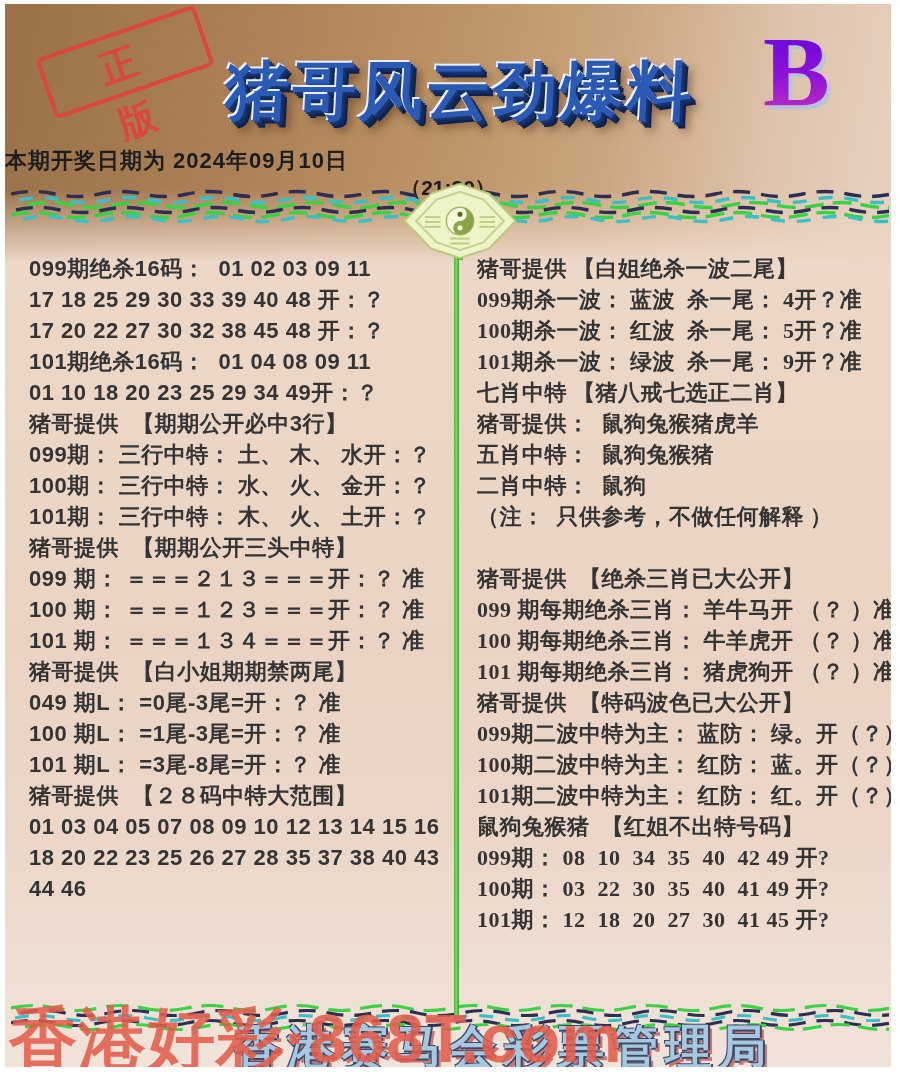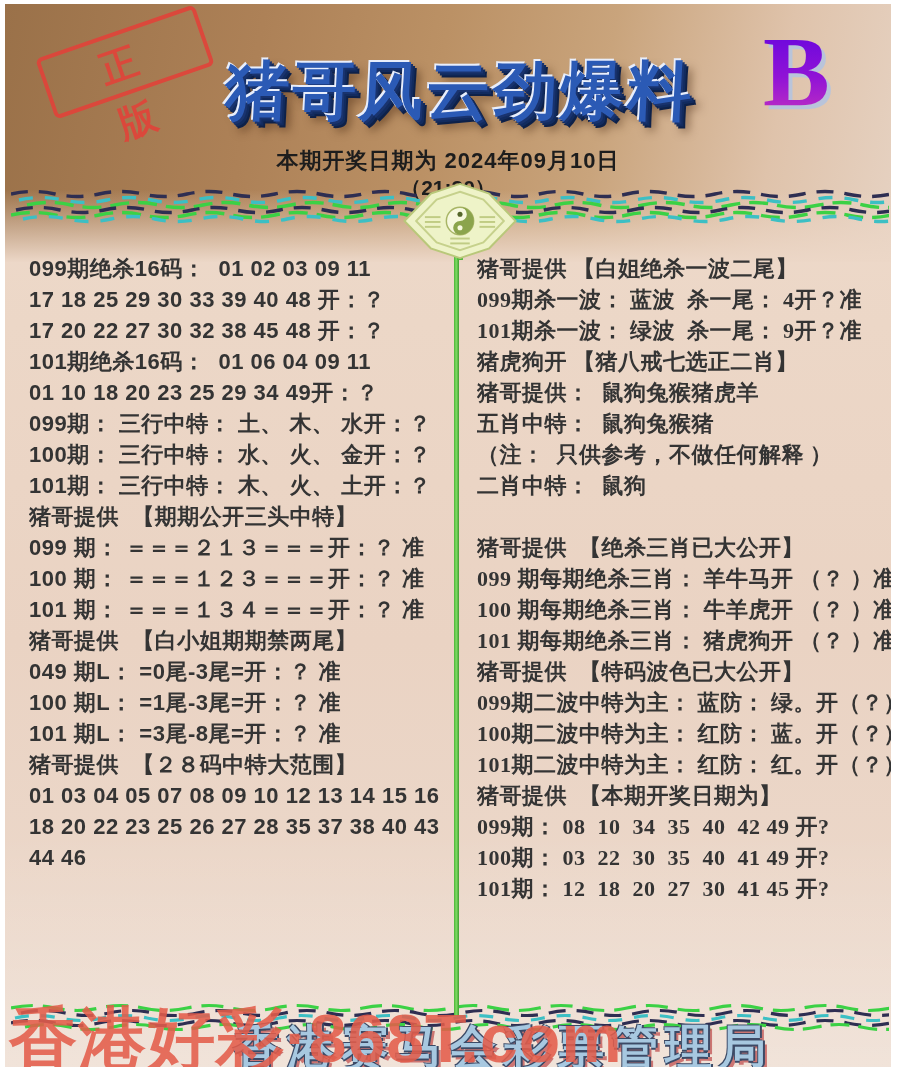--- a/index.html
+++ b/index.html
@@ -49,21 +49,21 @@
     position:absolute; top:18px; left:758px;
     font-family:"Liberation Serif","DejaVu Serif",serif;
     font-size:100px; font-weight:bold; line-height:1;
     background:linear-gradient(180deg,#6e08dd 15%, #9013d6 55%, #bb2cc4 90%);
     -webkit-background-clip:text; background-clip:text; color:transparent;
     text-shadow:none; filter:drop-shadow(4px 4px 0 #b9c4da);
   }
 
   .date-line{
     position:absolute; top:142px; left:0; width:100%;
-    text-align:center; font-size:22px; font-weight:bold; color:#1d1d1d; letter-spacing:1px;
+    font-size:22px; font-weight:bold; color:#1d1d1d; letter-spacing:1px;
   }
   .time-line{
     position:absolute; top:170px; left:0; width:100%;
     text-align:center; font-size:21px; font-weight:bold; color:#1d1d1d;
   }
 
   .divider-svg{position:absolute; left:6px; width:878px; height:40px;}
   .divider-top{top:182px;}
   .divider-bottom{top:996px;}
 
@@ -142,58 +142,60 @@
     <circle cx="60" cy="33" r="2.6" fill="#55662a"></circle>
     <circle cx="60" cy="47" r="2.6" fill="#f6f8de"></circle>
   </svg>
 
   <div class="vline"></div>
 
   <div class="col col-left">
     <div class="ln">099期绝杀16码：  01 02 03 09 11</div>
     <div class="ln">17 18 25 29 30 33 39 40 48 开：？</div>
     <div class="ln">17 20 22 27 30 32 38 45 48 开：？</div>
-    <div class="ln">101期绝杀16码：  01 06 04 09 11</div>
+    <div class="ln">101期绝杀16码：  01 04 08 09 11</div>
     <div class="ln">01 10 18 20 23 25 29 34 49开：？</div>
+    <div class="ln">猪哥提供  【期期公开必中3行】</div>
     <div class="ln">099期： 三行中特： 土、 木、 水开：？</div>
     <div class="ln">100期： 三行中特： 水、 火、 金开：？</div>
     <div class="ln">101期： 三行中特： 木、 火、 土开：？</div>
     <div class="ln">猪哥提供  【期期公开三头中特】</div>
     <div class="ln">099 期： ＝＝＝２１３＝＝＝开：？ 准</div>
     <div class="ln">100 期： ＝＝＝１２３＝＝＝开：？ 准</div>
     <div class="ln">101 期： ＝＝＝１３４＝＝＝开：？ 准</div>
     <div class="ln">猪哥提供  【白小姐期期禁两尾】</div>
     <div class="ln">049 期L： =0尾-3尾=开：？ 准</div>
     <div class="ln">100 期L： =1尾-3尾=开：？ 准</div>
     <div class="ln">101 期L： =3尾-8尾=开：？ 准</div>
     <div class="ln">猪哥提供  【２８码中特大范围】</div>
     <div class="ln">01 03 04 05 07 08 09 10 12 13 14 15 16</div>
     <div class="ln">18 20 22 23 25 26 27 28 35 37 38 40 43</div>
     <div class="ln">44 46</div>
   </div>
 
   <div class="col col-right">
     <div class="ln">猪哥提供 【白姐绝杀一波二尾】</div>
     <div class="ln">099期杀一波： 蓝波  杀一尾： 4开？准</div>
+    <div class="ln">100期杀一波： 红波  杀一尾： 5开？准</div>
     <div class="ln">101期杀一波： 绿波  杀一尾： 9开？准</div>
-    <div class="ln">猪虎狗开 【猪八戒七选正二肖】</div>
+    <div class="ln">七肖中特 【猪八戒七选正二肖】</div>
     <div class="ln">猪哥提供：  鼠狗兔猴猪虎羊</div>
     <div class="ln">五肖中特：  鼠狗兔猴猪</div>
+    <div class="ln">二肖中特：  鼠狗</div>
     <div class="ln">（注：  只供参考，不做任何解释 ）</div>
-    <div class="ln">二肖中特：  鼠狗</div>
     <div class="ln"></div>
     <div class="ln">猪哥提供  【绝杀三肖已大公开】</div>
     <div class="ln">099 期每期绝杀三肖： 羊牛马开 （？ ）准</div>
     <div class="ln">100 期每期绝杀三肖： 牛羊虎开 （？ ）准</div>
     <div class="ln">101 期每期绝杀三肖： 猪虎狗开 （？ ）准</div>
     <div class="ln">猪哥提供  【特码波色已大公开】</div>
     <div class="ln">099期二波中特为主： 蓝防： 绿。开（？）</div>
     <div class="ln">100期二波中特为主： 红防： 蓝。开（？）</div>
     <div class="ln">101期二波中特为主： 红防： 红。开（？）</div>
-    <div class="ln">猪哥提供  【本期开奖日期为】</div>
+    <div class="ln">鼠狗兔猴猪  【红姐不出特号码】</div>
     <div class="ln">099期： 08  10  34  35  40  42 49 开?</div>
     <div class="ln">100期： 03  22  30  35  40  41 49 开?</div>
     <div class="ln">101期： 12  18  20  27  30  41 45 开?</div>
   </div>
 
   <svg class="divider-svg divider-bottom" viewBox="0 0 878 40" preserveAspectRatio="none">
     <use href="#wave" stroke="#3bd145" stroke-width="3.2" stroke-dasharray="22 10" transform="translate(0,2)"></use>
     <use href="#wave" stroke="#2e2e52" stroke-width="3.2" stroke-dasharray="17 11" transform="translate(10,7)"></use>
     <use href="#wave" stroke="#3cbfc4" stroke-width="3.2" stroke-dasharray="14 12" transform="translate(4,12)"></use>
     <use href="#wave" stroke="#2e2e52" stroke-width="3.2" stroke-dasharray="17 11" transform="translate(0,17)"></use>

